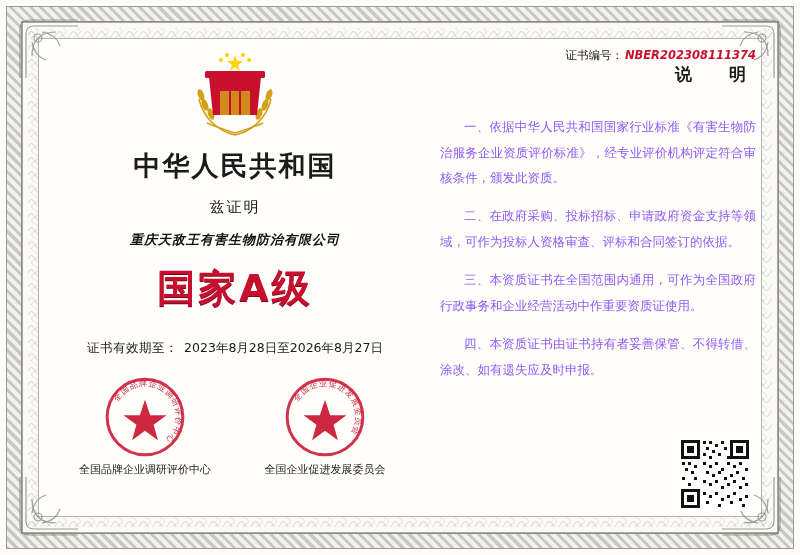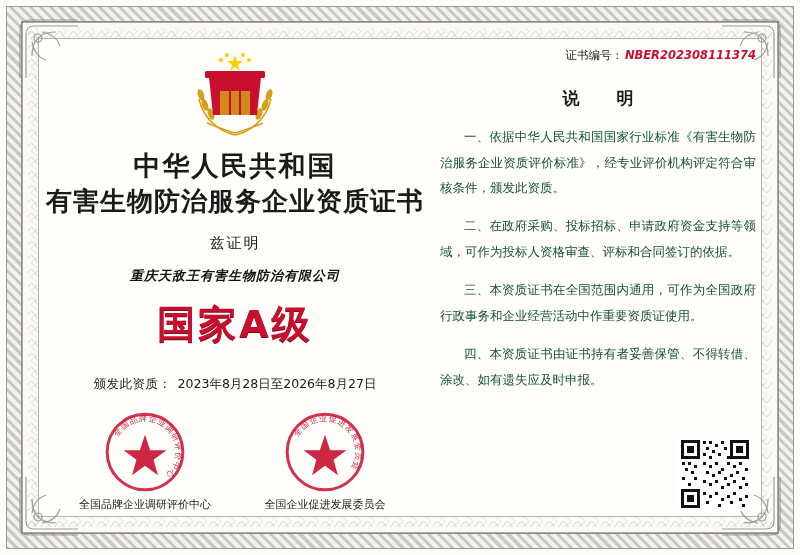--- a/index.html
+++ b/index.html
@@ -173,32 +173,32 @@
     margin-top: 4px;
     white-space: nowrap;
   }
   .cert-no .num {
     color: #c8102e;
     font-weight: bold;
     margin-left: 2px;
     font-style: italic;
   }
   .notice-title {
-    text-align: center;
+    text-align: right;
     font-size: 17px;
     font-weight: bold;
     letter-spacing: 10px;
     color: #1a1a1a;
-    margin-top: 24px;
+    margin-top: 0;
     text-indent: 10px;
   }
   .notice-list {
-    margin-top: 14px;
+    margin-top: 28px;
     font-size: 12.5px;
-    color: #14532d;
+    color: #8b5cf6;
     line-height: 2.05;
   }
   .notice-item {
     text-indent: 24px;
     text-align: justify;
   }
   .notice-item + .notice-item { margin-top: 7px; }
 
   
   .qr {
@@ -305,31 +305,30 @@
             <polygon points="48,4 50,10 56,10 51,14 53,20 48,16 43,20 45,14 40,10 46,10"></polygon>
             <circle cx="34" cy="9" r="2"></circle>
             <circle cx="40" cy="4" r="2"></circle>
             <circle cx="56" cy="4" r="2"></circle>
             <circle cx="62" cy="9" r="2"></circle>
           </g>
         </svg>
       </div>
 
       <div class="title-main">中华人民共和国</div>
-      <div class="title-line2">有害生物防治服务企业资质证书</div>
 
       <div class="hereby">兹证明</div>
 
       <div class="company">重庆天敌王有害生物防治有限公司</div>
 
       <div class="grade">国家A级</div>
 
       <div class="dates">
         <div class="row">
-          <span class="lbl">颁发此资质：</span><span class="val">2023年8月28日至2026年8月27日</span>
+          <span class="lbl">证书有效期至：</span><span class="val">2023年8月28日至2026年8月27日</span>
         </div>
       </div>
 
       <div class="seals">
 
         <div class="seal-block">
           <div class="seal">
             <svg width="86" height="86" viewBox="0 0 100 100">
               <defs>
                 <path id="ringpath1" d="M50,50 m-36,0 a36,36 0 1,1 72,0 a36,36 0 1,1 -72,0"></path>

